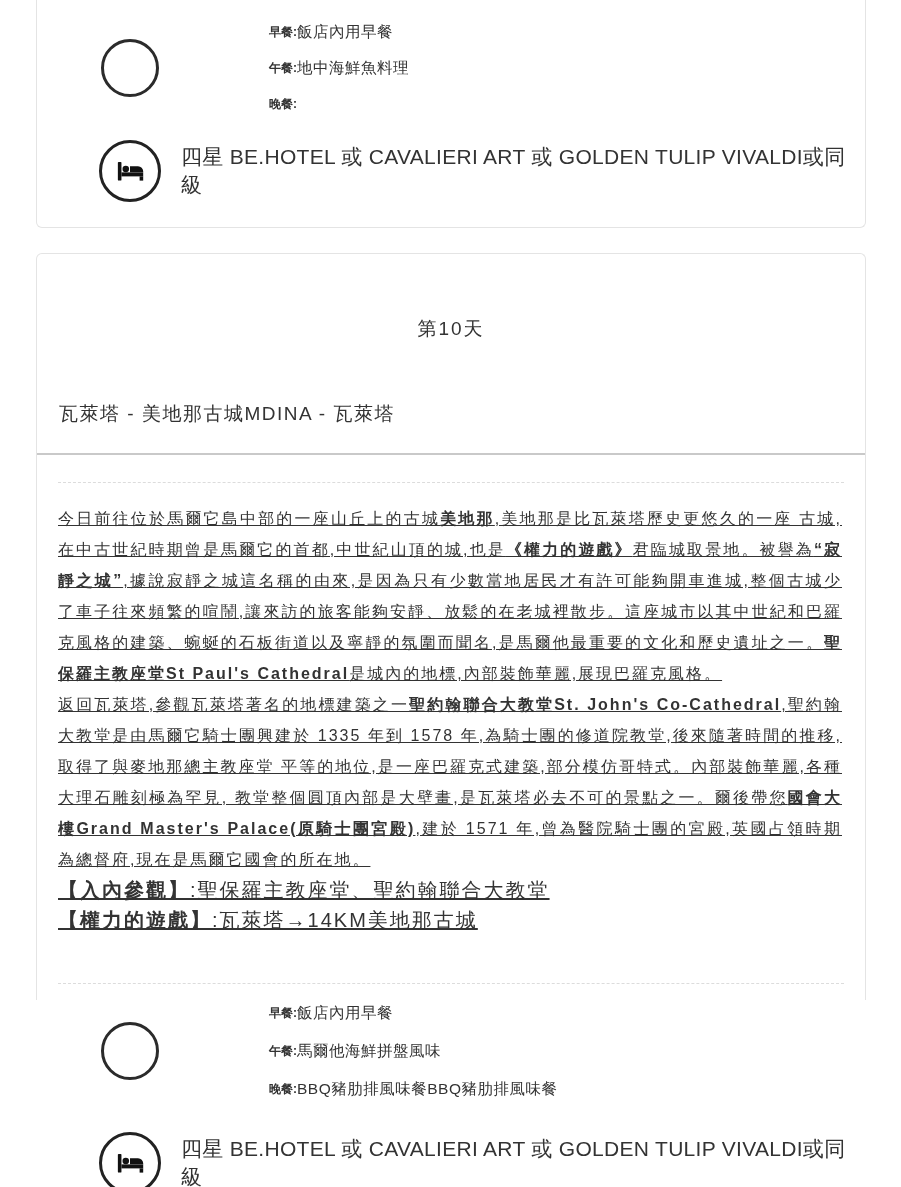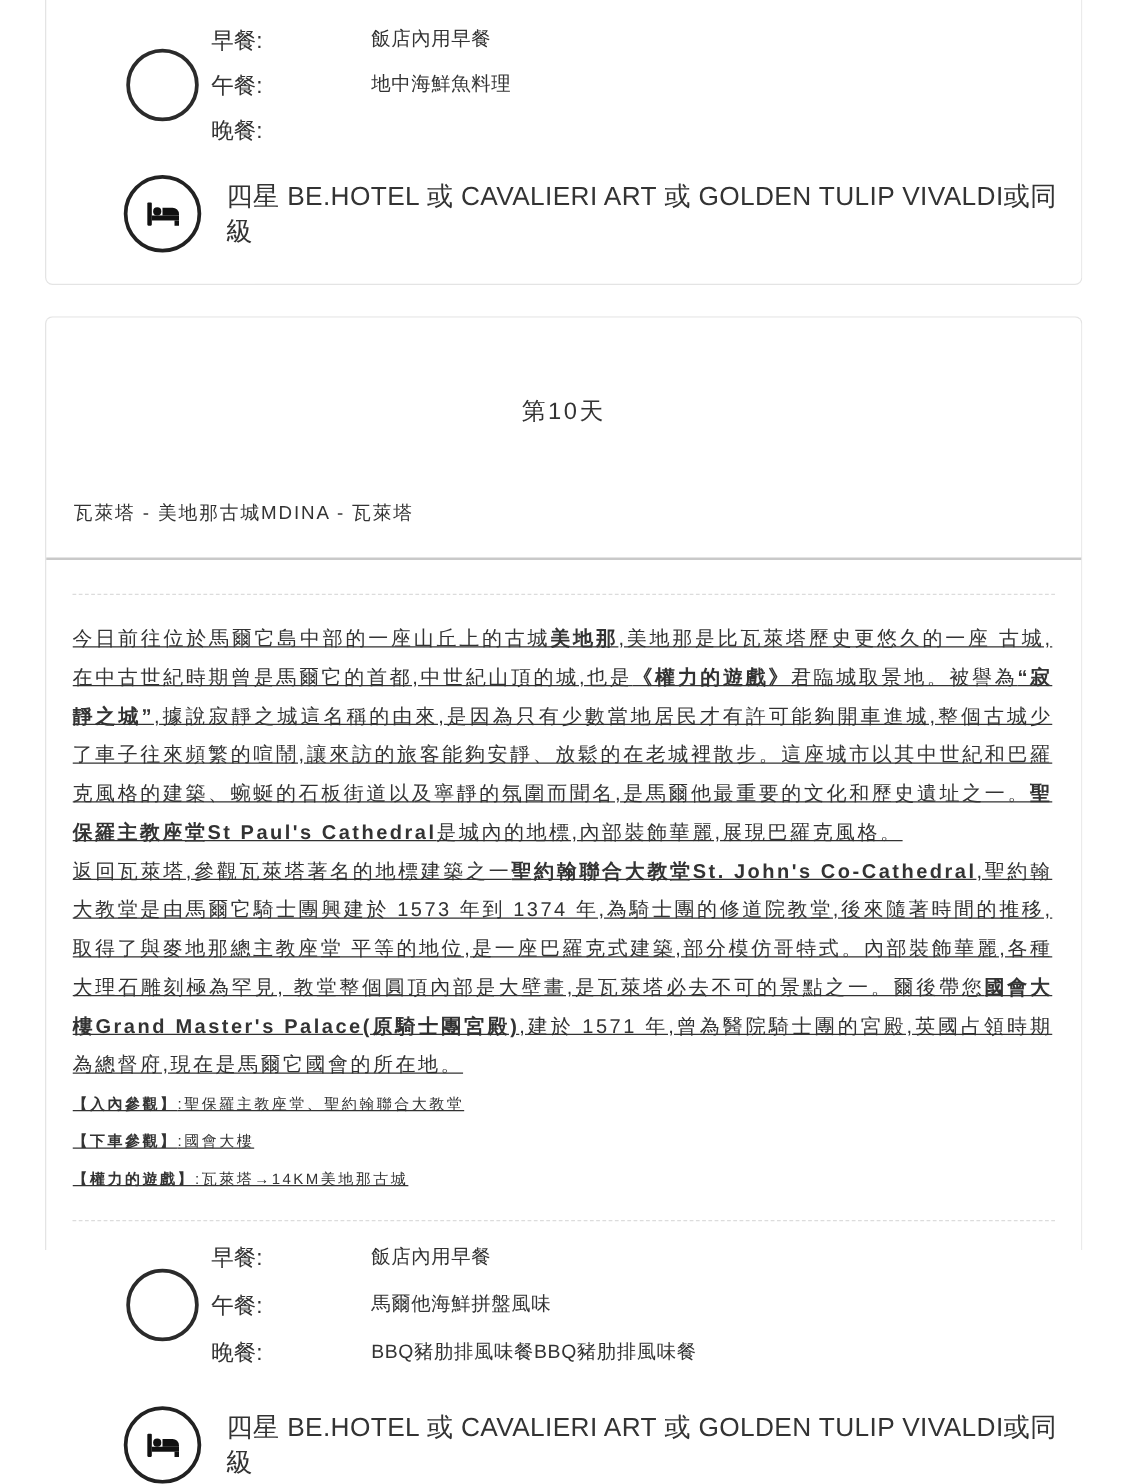--- a/index.html
+++ b/index.html
@@ -39,21 +39,21 @@
     flex: none;
     width: 52px; height: 52px;
     border: 3px solid #2b2b2b;
     border-radius: 50%;
     margin-left: 64px;
     background: #fff;
   }
   .meal-rows { margin-left: 10px; }
   .meal-row { display: flex; line-height: 36px; }
   .meal-rows.tall .meal-row { line-height: 38px; }
-  .meal-row .m-label { width: 128px; font-weight: normal; font-size: 18px; }
+  .meal-row .m-label { width: 128px; font-weight: bold; font-size: 12px; text-align: right; }
   .meal-row .m-value { font-size: 15.5px; letter-spacing: 0.5px; }
   
   .hotel-row { display: flex; align-items: center; margin-top: 18px; }
   .bed-circle {
     flex: none;
     width: 56px; height: 56px;
     border: 3px solid #222222;
     border-radius: 50%;
     display: flex; align-items: center; justify-content: center;
     background: #fff;
@@ -63,21 +63,21 @@
   .bed-svg { width: 38px; height: 38px; fill: #111; }
   
   .day-title {
     padding-top: 62px;
     text-align: center;
     font-size: 19px;
     letter-spacing: 2px;
   }
   .route-title {
     margin: 59px 22px 0 22px;
-    font-size: 15px;
+    font-size: 19px;
     letter-spacing: 1.5px;
   }
   .solid-divider {
     margin-top: 26px;
     border-top: 2px solid #c9c9c9;
     height: 0;
   }
   .dashed-divider {
     margin-left: 21px; margin-right: 21px;
     border-top: 1px dashed #dcdcdc;
@@ -90,21 +90,21 @@
     font-size: 16px;
     line-height: 31px;
     text-align: justify;
     letter-spacing: 2px;
     height: 470px;
     overflow: hidden;
     text-decoration: underline;
   }
   .desc p { margin: 0; }
   .b { font-weight: bold; }
-  .info-line { line-height: 30px; font-size: 12px; }
+  .info-line { line-height: 30px; font-size: 20px; }
   .card-day .meal-block { margin-top: 10px; }
   .card-day .hotel-row { margin-top: 24px; }
 </style>
 </head>
 <body>
 
 <div class="card card-prev">
   <div class="meal-block">
     <div class="plate-circle"></div>
     <div class="meal-rows">
@@ -139,27 +139,24 @@
   <div class="day-title">第10天</div>
   <div class="route-title">瓦萊塔 - 美地那古城MDINA - 瓦萊塔</div>
   <div class="solid-divider"></div>
   <div class="dashed-divider dashed-1"></div>
 
   <div class="desc">
     <p>
       <span>今日前往位於馬爾它島中部的一座山丘上的古城</span><span class="b">美地那</span><span>,美地那是比瓦萊塔歷史更悠久的一座 古城,在中古世紀時期曾是馬爾它的首都,中世紀山頂的城,也是</span><span class="b">《權力的遊戲》</span><span>君臨城取景地。被譽為</span><span class="b">“寂靜之城”</span><span>,據說寂靜之城這名稱的由來,是因為只有少數當地居民才有許可能夠開車進城,整個古城少了車子往來頻繁的喧鬧,讓來訪的旅客能夠安靜、放鬆的在老城裡散步。這座城市以其中世紀和巴羅克風格的建築、蜿蜒的石板街道以及寧靜的氛圍而聞名,是馬爾他最重要的文化和歷史遺址之一。</span><span class="b">聖保羅主教座堂St Paul's Cathedral</span><span>是城內的地標,內部裝飾華麗,展現巴羅克風格。</span>
     </p>
     <p>
-      <span>返回瓦萊塔,參觀瓦萊塔著名的地標建築之一</span><span class="b">聖約翰聯合大教堂St. John's Co-Cathedral</span><span>,聖約翰大教堂是由馬爾它騎士團興建於 1573 年到 1374 年,為騎士團的修道院教堂,後來隨著時間的推移,取得了與麥地那總主教座堂 平等的地位,是一座巴羅克式建築,部分模仿哥特式。內部裝飾華麗,各種大理石雕刻極為罕見, 教堂整個圓頂內部是大壁畫,是瓦萊塔必去不可的景點之一。爾後帶您</span><span class="b">國會大樓Grand Master's Palace(原騎士團宮殿)</span><span>,建於 1571 年,曾為醫院騎士團的宮殿,英國占領時期為總督府,現在是馬爾它國會的所在地。</span>
+      <span>返回瓦萊塔,參觀瓦萊塔著名的地標建築之一</span><span class="b">聖約翰聯合大教堂St. John's Co-Cathedral</span><span>,聖約翰大教堂是由馬爾它騎士團興建於 1335 年到 1578 年,為騎士團的修道院教堂,後來隨著時間的推移,取得了與麥地那總主教座堂 平等的地位,是一座巴羅克式建築,部分模仿哥特式。內部裝飾華麗,各種大理石雕刻極為罕見, 教堂整個圓頂內部是大壁畫,是瓦萊塔必去不可的景點之一。爾後帶您</span><span class="b">國會大樓Grand Master's Palace(原騎士團宮殿)</span><span>,建於 1571 年,曾為醫院騎士團的宮殿,英國占領時期為總督府,現在是馬爾它國會的所在地。</span>
     </p>
     <div class="info-line">
       <span class="b">【入內參觀】</span><span>:聖保羅主教座堂、聖約翰聯合大教堂</span>
-    </div>
-    <div class="info-line">
-      <span class="b">【下車參觀】</span><span>:國會大樓</span>
     </div>
     <div class="info-line">
       <span class="b">【權力的遊戲】</span><span>:瓦萊塔→14KM美地那古城</span>
     </div>
   </div>
 
   <div class="dashed-divider dashed-2"></div>
 
   <div class="meal-block">
     <div class="plate-circle"></div>

